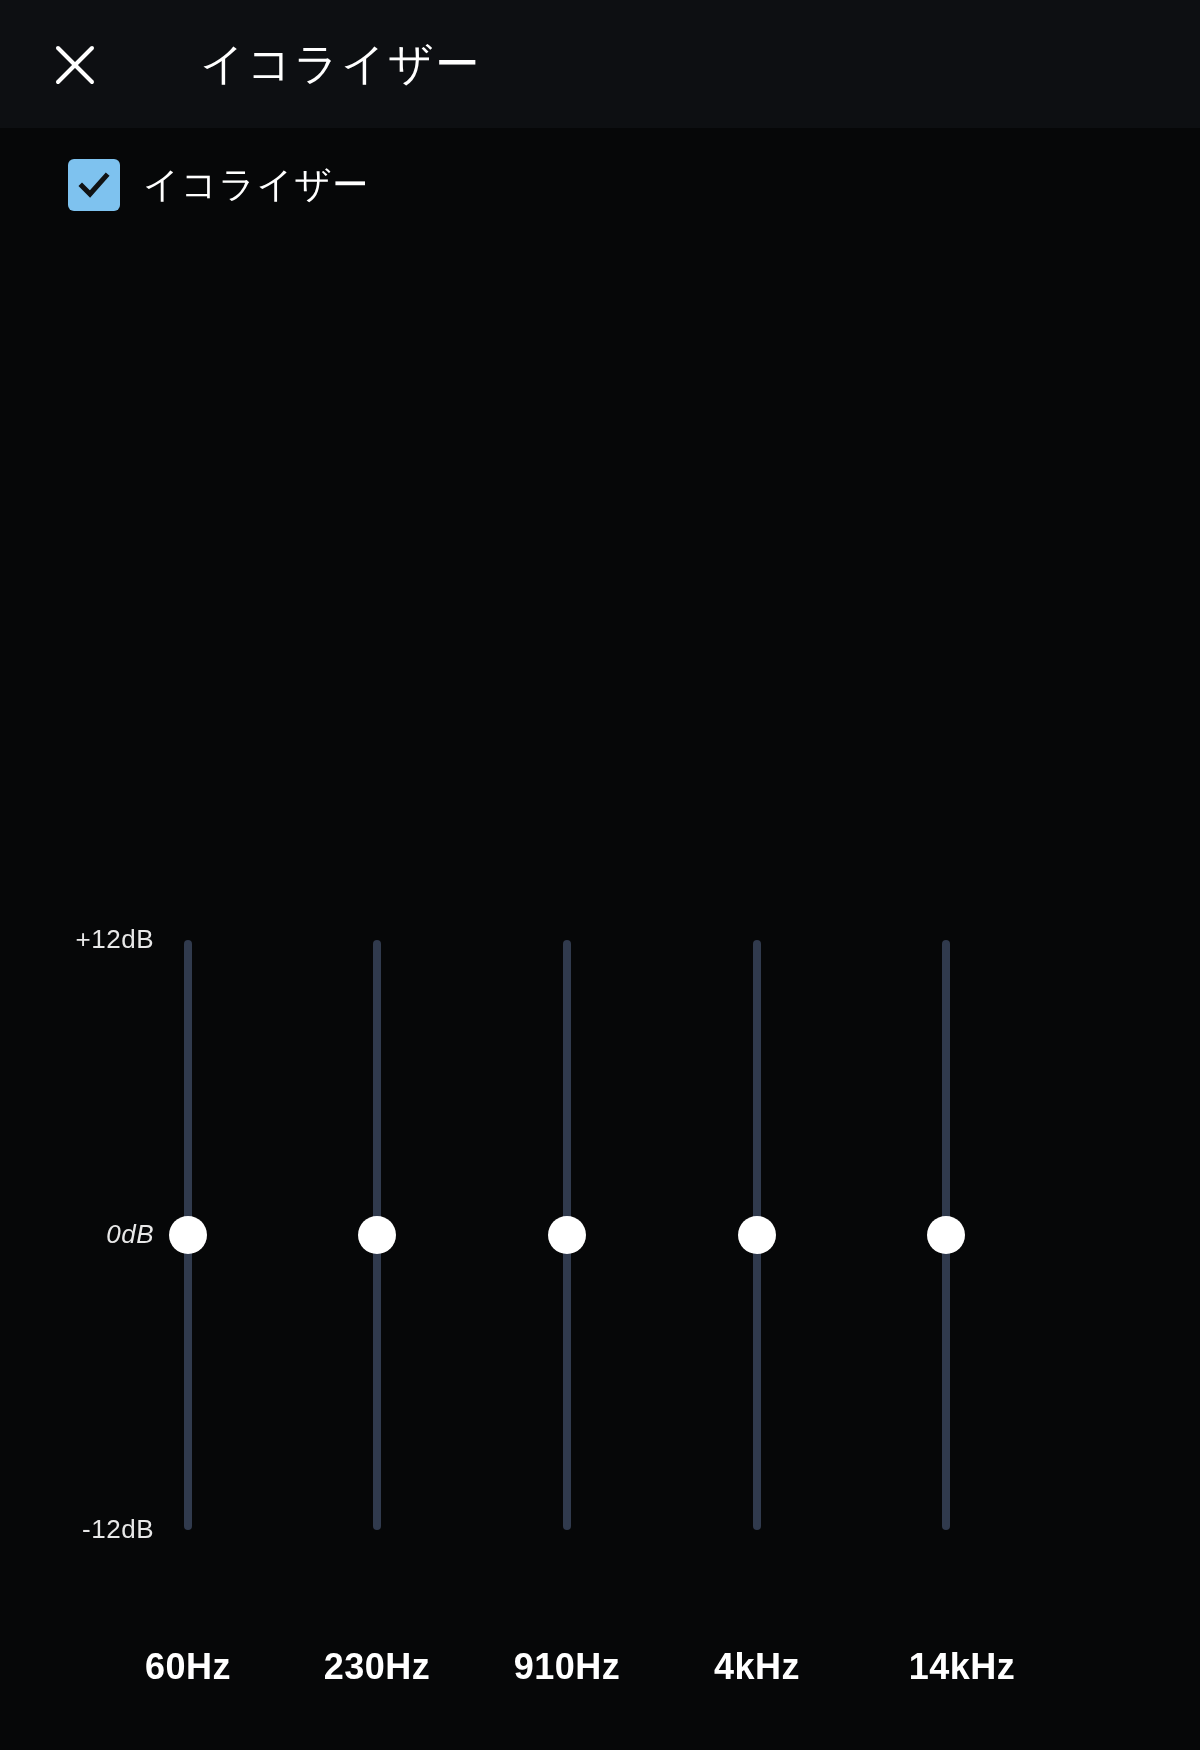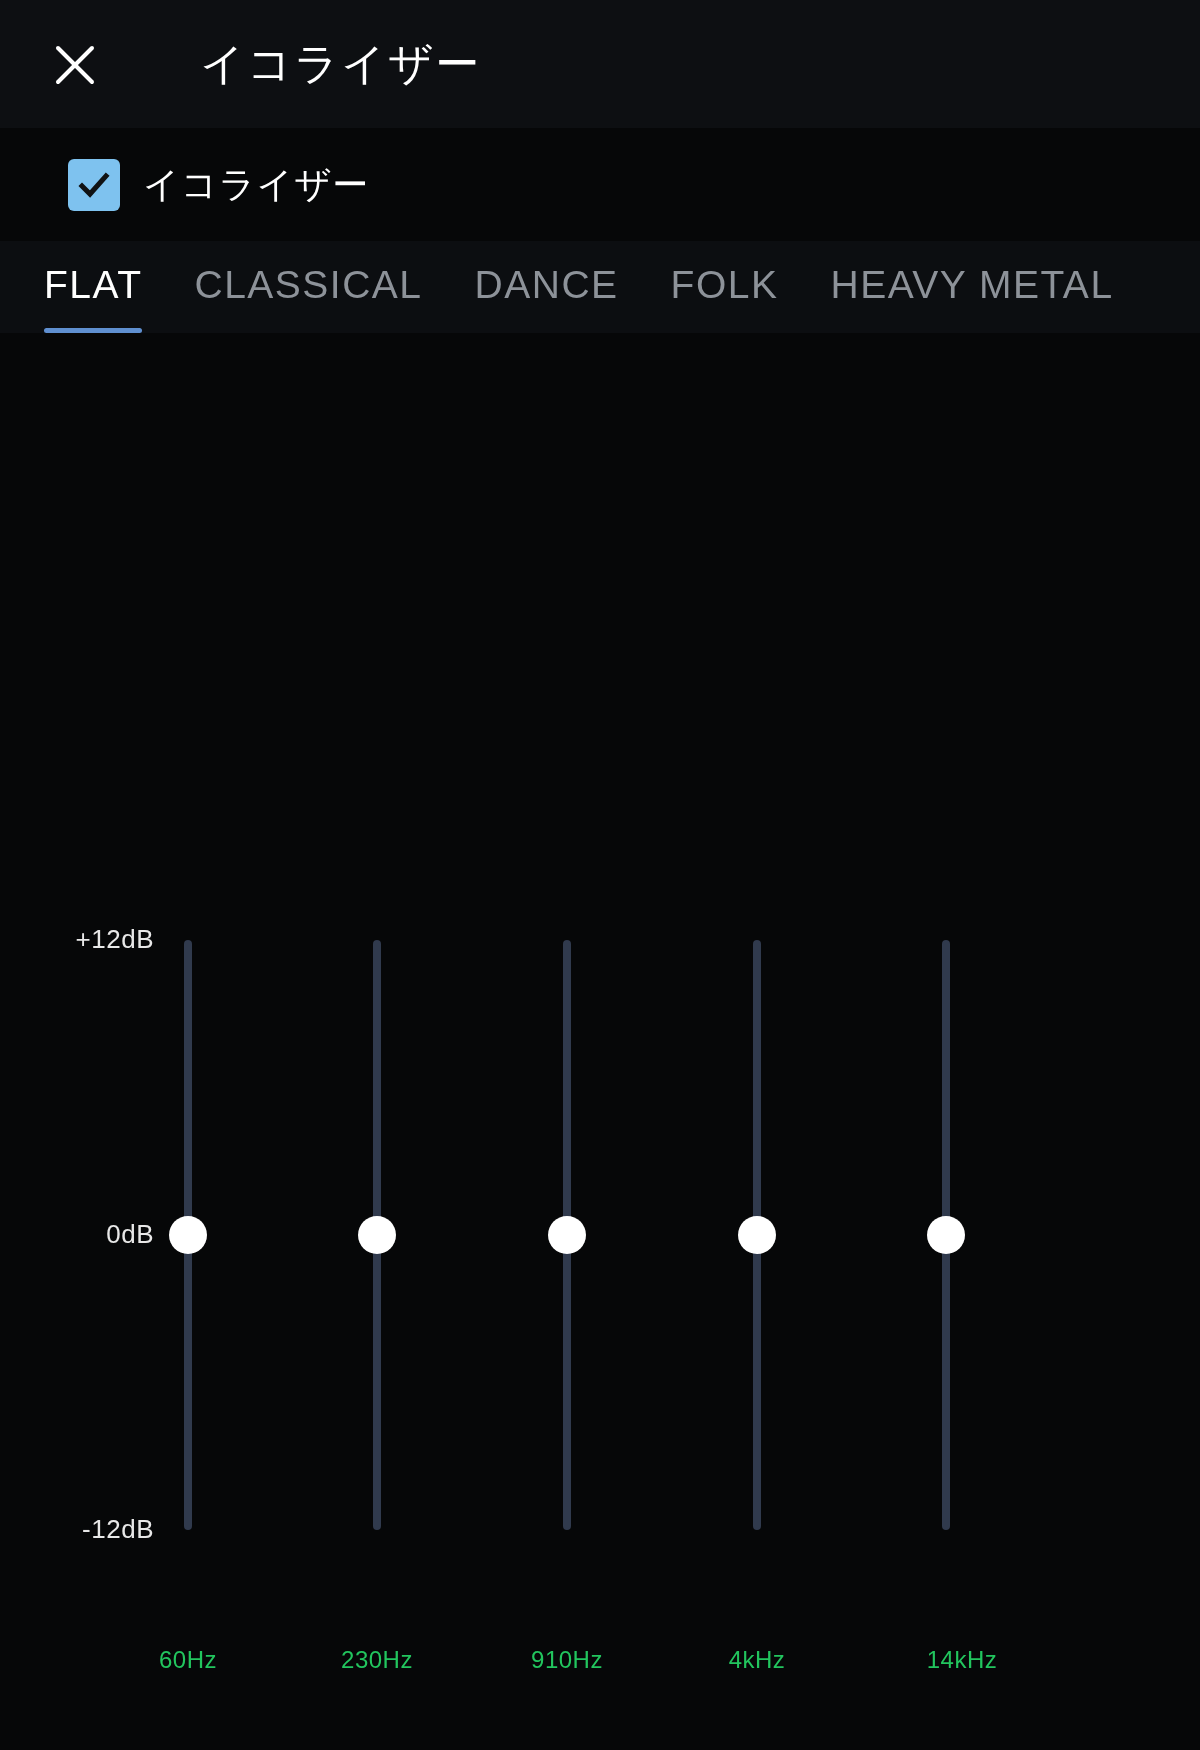--- a/index.html
+++ b/index.html
@@ -171,25 +171,26 @@
     height: 38px;
     margin-left: -19px;
     margin-top: -19px;
     border-radius: 50%;
     background: #ffffff;
     cursor: pointer;
   }
 
   .freq-label {
     position: absolute;
-    font-size: 24px;
-    color: #22c55e;
+    font-size: 36px;
+    color: #ffffff;
     white-space: nowrap;
     transform: translateX(-50%);
     letter-spacing: 0.5px;
+    font-weight: bold;
   }
 </style>
 </head>
 <body>
 
 <div id="app">
 
   <div class="titlebar">
     <div class="close-btn">
       <span>
@@ -206,43 +207,25 @@
     <div class="checkbox">
       <span>
         <svg width="40" height="40" viewBox="0 0 40 40">
           <polyline points="8,21 16,29 32,11" fill="none" stroke="#101214" stroke-width="5" stroke-linecap="square" stroke-linejoin="miter"></polyline>
         </svg>
       </span>
     </div>
     <div class="enable-label">イコライザー</div>
   </div>
 
-  <div class="tabbar">
-    <div class="tab active">
-      <span>FLAT</span>
-      <span class="underline"></span>
-    </div><div class="tab">
-      <span>CLASSICAL</span>
-      
-    </div><div class="tab">
-      <span>DANCE</span>
-      
-    </div><div class="tab">
-      <span>FOLK</span>
-      
-    </div><div class="tab">
-      <span>HEAVY METAL</span>
-      
-    </div>
-  </div>
 
   <div class="eq-body">
 
     <div class="scale-label" id="label-max" style="top: 591px;">+12dB</div>
-    <div class="scale-label" id="label-mid" style="top: 886px;">0dB</div>
+    <div class="scale-label" id="label-mid" style="top: 886px; font-style: italic;">0dB</div>
     <div class="scale-label" id="label-min" style="top: 1181px;">-12dB</div>
 
     <div id="sliders-host">
         <div class="slider" style="left: 188px; top: 607px; height: 590px;">
           <div class="track" style="background: rgb(48, 58, 77);"></div>
           <div class="thumb" style="background: rgb(255, 255, 255); top: 295px;"></div>
         </div>
         <div class="slider" style="left: 377px; top: 607px; height: 590px;">
           <div class="track" style="background: rgb(48, 58, 77);"></div>
           <div class="thumb" style="background: rgb(255, 255, 255); top: 295px;"></div>

